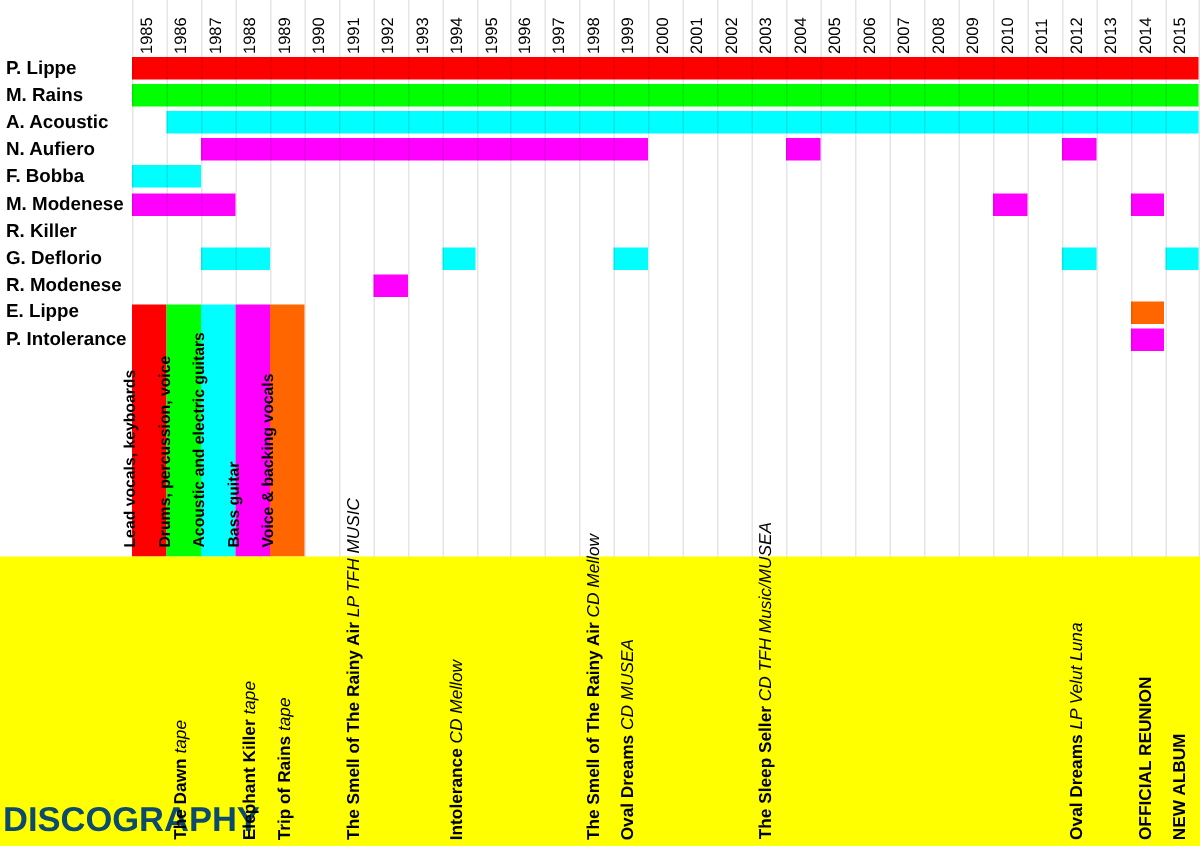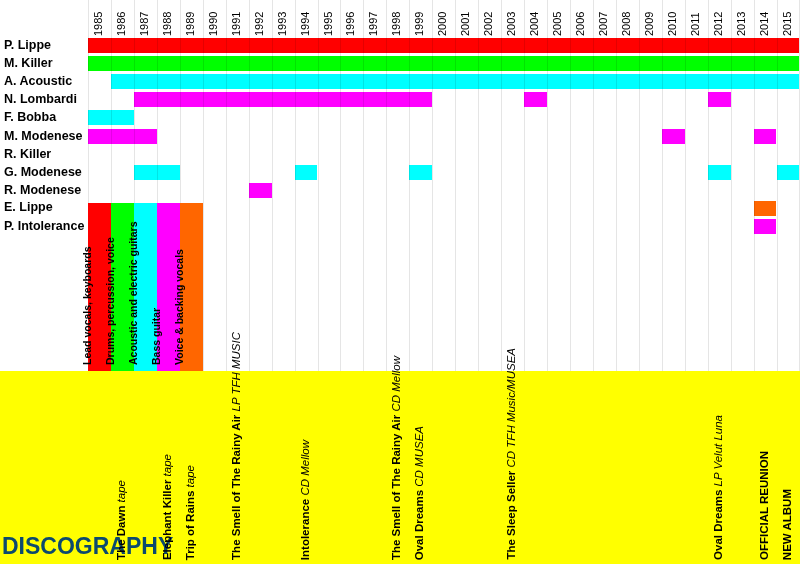--- a/index.html
+++ b/index.html
@@ -99,36 +99,36 @@
     <div class="year-label" style="left: 619.85px; top: 2px; height: 34px;">2008</div>
     <div class="year-label" style="left: 642.8px; top: 2px; height: 34px;">2009</div>
     <div class="year-label" style="left: 665.75px; top: 2px; height: 34px;">2010</div>
     <div class="year-label" style="left: 688.7px; top: 2px; height: 34px;">2011</div>
     <div class="year-label" style="left: 711.65px; top: 2px; height: 34px;">2012</div>
     <div class="year-label" style="left: 734.6px; top: 2px; height: 34px;">2013</div>
     <div class="year-label" style="left: 757.55px; top: 2px; height: 34px;">2014</div>
     <div class="year-label" style="left: 780.5px; top: 2px; height: 34px;">2015</div>
     <div class="member-label" style="top: 38px;">P. Lippe</div>
     <div class="bar" style="left: 88px; width: 711.45px; top: 38px; height: 15px; background: rgb(255, 0, 0);"></div>
-    <div class="member-label" style="top: 56.1px;">M. Killer</div>
+    <div class="member-label" style="top: 56.1px;">M. Rains</div>
     <div class="bar" style="left: 88px; width: 711.45px; top: 56.1px; height: 15px; background: rgb(0, 255, 0);"></div>
     <div class="member-label" style="top: 74.2px;">A. Acoustic</div>
     <div class="bar" style="left: 110.95px; width: 688.5px; top: 74.2px; height: 15px; background: rgb(0, 255, 255);"></div>
-    <div class="member-label" style="top: 92.3px;">N. Lombardi</div>
+    <div class="member-label" style="top: 92.3px;">N. Aufiero</div>
     <div class="bar" style="left: 133.9px; width: 298.35px; top: 92.3px; height: 15px; background: rgb(255, 0, 255);"></div>
     <div class="bar" style="left: 524.05px; width: 22.95px; top: 92.3px; height: 15px; background: rgb(255, 0, 255);"></div>
     <div class="bar" style="left: 707.65px; width: 22.95px; top: 92.3px; height: 15px; background: rgb(255, 0, 255);"></div>
     <div class="member-label" style="top: 110.4px;">F. Bobba</div>
     <div class="bar" style="left: 88px; width: 45.9px; top: 110.4px; height: 15px; background: rgb(0, 255, 255);"></div>
     <div class="member-label" style="top: 128.5px;">M. Modenese</div>
     <div class="bar" style="left: 88px; width: 68.85px; top: 128.5px; height: 15px; background: rgb(255, 0, 255);"></div>
     <div class="bar" style="left: 661.75px; width: 22.95px; top: 128.5px; height: 15px; background: rgb(255, 0, 255);"></div>
     <div class="bar" style="left: 753.55px; width: 22.95px; top: 128.5px; height: 15px; background: rgb(255, 0, 255);"></div>
     <div class="member-label" style="top: 146.6px;">R. Killer</div>
-    <div class="member-label" style="top: 164.7px;">G. Modenese</div>
+    <div class="member-label" style="top: 164.7px;">G. Deflorio</div>
     <div class="bar" style="left: 133.9px; width: 45.9px; top: 164.7px; height: 15px; background: rgb(0, 255, 255);"></div>
     <div class="bar" style="left: 294.55px; width: 22.95px; top: 164.7px; height: 15px; background: rgb(0, 255, 255);"></div>
     <div class="bar" style="left: 409.3px; width: 22.95px; top: 164.7px; height: 15px; background: rgb(0, 255, 255);"></div>
     <div class="bar" style="left: 707.65px; width: 22.95px; top: 164.7px; height: 15px; background: rgb(0, 255, 255);"></div>
     <div class="bar" style="left: 776.5px; width: 22.95px; top: 164.7px; height: 15px; background: rgb(0, 255, 255);"></div>
     <div class="member-label" style="top: 182.8px;">R. Modenese</div>
     <div class="bar" style="left: 248.65px; width: 22.95px; top: 182.8px; height: 15px; background: rgb(255, 0, 255);"></div>
     <div class="member-label" style="top: 200px;">E. Lippe</div>
     <div class="bar" style="left: 753.55px; width: 22.95px; top: 200.9px; height: 15px; background: rgb(255, 102, 0);"></div>
     <div class="member-label" style="top: 219px;">P. Intolerance</div>

